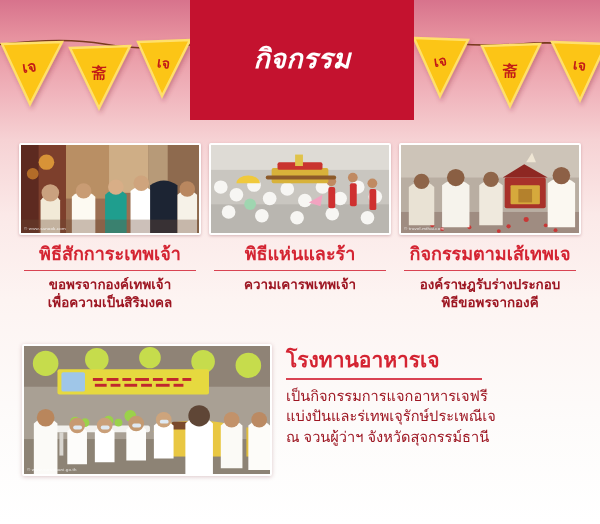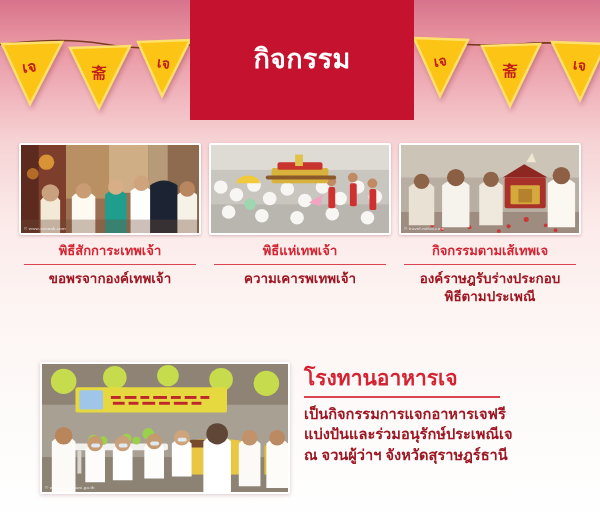--- a/index.html
+++ b/index.html
@@ -54,20 +54,21 @@
     gap: 4px;
   }
   .banner .line {
     color: #ffffff;
     font-size: 27px;
     font-weight: bold;
     letter-spacing: .3px;
     line-height: 1.18;
     text-align: center;
     white-space: nowrap;
+    font-style: italic;
   }
 
   
   .bunting {
     position: absolute;
     left: 0;
     top: 0;
     width: 600px;
     height: 130px;
     z-index: 4;
@@ -106,21 +107,21 @@
     font-size: 4.4px;
     color: rgba(255,255,255,.82);
     letter-spacing: .2px;
     white-space: nowrap;
   }
 
   .card-title {
     margin-top: 9px;
     text-align: center;
     color: #d42432;
-    font-size: 13px;
+    font-size: 18px;
     font-weight: bold;
     line-height: 1.15;
     white-space: nowrap;
   }
   .rule {
     height: 1px;
     background: #d94352;
     margin: 5px auto 6px;
     width: 94%;
   }
@@ -131,25 +132,25 @@
     font-weight: bold;
     line-height: 1.34;
     font-family: Liberation Mono, monospace;
   }
   .card-body div { white-space: nowrap; }
 
   
   .feature {
     position: absolute;
     left: 0;
-    top: 362px;
+    top: 344px;
     width: 600px;
     display: flex;
     gap: 14px;
-    padding: 0 40px;
+    padding: 0 22px;
     z-index: 5;
   }
   .feature-photo {
     width: 250px;
     height: 132px;
     flex: 0 0 250px;
     border: 2px solid #ffffff;
     border-radius: 2px;
     box-shadow: 0 1px 4px rgba(120,40,50,.25);
     overflow: hidden;
@@ -168,21 +169,21 @@
   }
   .feature-rule {
     height: 1.5px;
     background: #d94352;
     margin: 7px 0 6px;
     width: 196px;
   }
   .feature-body {
     color: #9d1622;
     font-size: 14.6px;
-    font-weight: bold;
+    font-weight: normal;
     line-height: 1.42;
   }
   .feature-body div { white-space: nowrap; }
 </style>
 </head>
 <body>
 
 <div id="poster">
 
   <div class="scallops">
@@ -293,20 +294,21 @@
           <path d="M160 92 l0 -40 q10 -10 20 0 l0 40 z" fill="#f6f2e8"></path>
           <circle cx="170" cy="46" r="8" fill="#b9875f"></circle>
           <rect x="0" y="78" width="182" height="14" fill="#6d4a36" opacity=".35"></rect>
         </svg>
         <span class="wm">© www.sanook.com</span>
       </div>
       <div class="card-title">พิธีสักการะเทพเจ้า</div>
       <div class="rule"></div>
       <div class="card-body">
         <div>ขอพรจากองค์เทพเจ้า</div>
+        <div>เพื่อความเป็นสิริมงคล</div>
       </div>
     </div>
 
     <div class="card">
       <div class="photo">
         <svg viewBox="0 0 182 92" preserveAspectRatio="none" xmlns="http://www.w3.org/2000/svg">
           <rect width="182" height="92" fill="#c9c6c0"></rect>
           <rect x="0" y="0" width="182" height="26" fill="#dedbd5"></rect>
           <rect x="0" y="62" width="182" height="30" fill="#b9b6b0"></rect>
 
@@ -344,21 +346,21 @@
           <rect x="56" y="32" width="72" height="4" rx="2" fill="#8c5a2a"></rect>
           <rect x="86" y="10" width="8" height="12" fill="#e0c34a"></rect>
 
           <path d="M100 60 l14 -8 l-2 12 z" fill="#f2a3c0"></path>
 
           <path d="M26 40 a12 8 0 0 1 24 0 z" fill="#f0c93c"></path>
           <circle cx="40" cy="62" r="6" fill="#9fd6b0"></circle>
         </svg>
         <span class="wm"></span>
       </div>
-      <div class="card-title">พิธีแห่เทพเจ้า</div>
+      <div class="card-title">พิธีแห่นและร้า</div>
       <div class="rule"></div>
       <div class="card-body">
         <div>ความเคารพเทพเจ้า</div>
       </div>
     </div>
 
     <div class="card">
       <div class="photo">
         <svg viewBox="0 0 182 92" preserveAspectRatio="none" xmlns="http://www.w3.org/2000/svg">
           <rect width="182" height="92" fill="#b9aea2"></rect>
@@ -397,21 +399,21 @@
 
           <path d="M150 86 l0 -46 q14 -12 28 0 l0 46 z" fill="#fbf8f1"></path>
           <circle cx="164" cy="32" r="9" fill="#8d6046"></circle>
         </svg>
         <span class="wm">© travel.mthai.com</span>
       </div>
       <div class="card-title">กิจกรรมตามเส้เทพเจ</div>
       <div class="rule"></div>
       <div class="card-body">
         <div>องค์ราษฎรับร่างประกอบ</div>
-        <div>พิธีตามประเพณี</div>
+        <div>พิธีขอพรจากองคี</div>
       </div>
     </div>
   </div>
 
   <div class="feature">
 
     <div class="feature-photo">
       <svg viewBox="0 0 250 132" preserveAspectRatio="none" xmlns="http://www.w3.org/2000/svg">
         <rect width="250" height="132" fill="#a9a094"></rect>
         <rect x="0" y="0" width="250" height="42" fill="#8f8376"></rect>
@@ -486,19 +488,19 @@
         </g>
       </svg>
       <span class="wm">© www.suratthani.go.th</span>
     </div>
 
     <div class="feature-text">
       <div class="feature-title">โรงทานอาหารเจ</div>
       <div class="feature-rule"></div>
       <div class="feature-body">
         <div>เป็นกิจกรรมการแจกอาหารเจฟรี</div>
-        <div>แบ่งปันและร่วมอนุรักษ์ประเพณีเจ</div>
-        <div>ณ จวนผู้ว่าฯ จังหวัดสุราษฎร์ธานี</div>
+        <div>แบ่งปันและร่เทพเจุรักษ์ประเพณีเจ</div>
+        <div>ณ จวนผู้ว่าฯ จังหวัดสุจกรรม์ธานี</div>
       </div>
     </div>
   </div>
 
 </div>
 
 </body></html>

